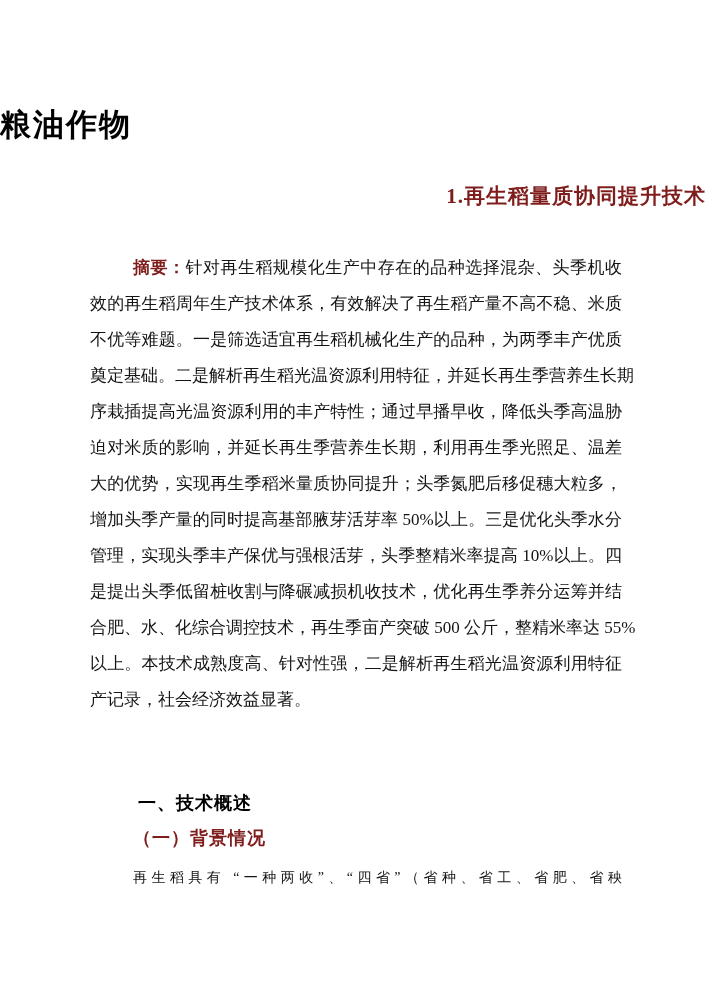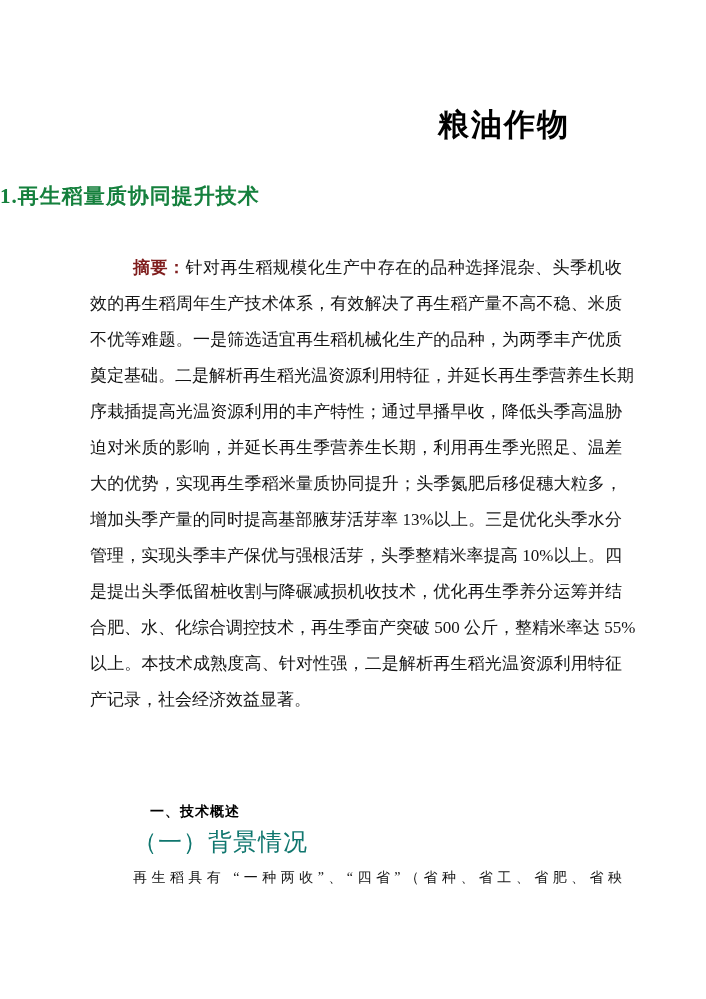--- a/index.html
+++ b/index.html
@@ -14,39 +14,39 @@
     background: #ffffff;
     overflow: hidden;
     color: #000000;
   }
   .doc-title {
     position: absolute;
     top: 104px;
     left: 0;
     width: 570px;
     margin: 0;
-    text-align: right;
+    text-align: left;
     font-family: "Liberation Sans", sans-serif;
     font-weight: bold;
     font-size: 31px;
     letter-spacing: 2px;
     color: #000000;
   }
   .doc-subtitle {
     position: absolute;
     top: 182px;
     left: 0;
     width: 706px;
     margin: 0;
-    text-align: left;
+    text-align: right;
     font-family: "Liberation Serif", serif;
     font-weight: bold;
     font-size: 21px;
     letter-spacing: 1px;
-    color: #15803d;
+    color: #7f1d1d;
   }
   .abstract {
     position: absolute;
     top: 250px;
     left: 90px;
     width: 532px;
   }
   .abs-line {
     font-family: "Liberation Serif", serif;
     font-size: 17px;
@@ -68,40 +68,40 @@
   .abstract-label {
     font-family: "Liberation Sans", sans-serif;
     font-weight: bold;
     color: #7f1d1d;
   }
   .section-heading {
     position: absolute;
     top: 787px;
     left: 90px;
     width: 532px;
-    margin: 16px;
+    margin: 4px;
     text-indent: 44px;
     font-family: "Liberation Sans", sans-serif;
     font-weight: bold;
-    font-size: 14px;
+    font-size: 18px;
     letter-spacing: 1px;
     color: #000000;
   }
   .subsection-heading {
     position: absolute;
     top: 826px;
     left: 90px;
     width: 532px;
     margin: 0;
     text-indent: 43px;
     font-family: "Liberation Serif", serif;
-    font-weight: normal;
-    font-size: 24px;
+    font-weight: bold;
+    font-size: 18px;
     letter-spacing: 1px;
-    color: #0f766e;
+    color: #7f1d1d;
   }
   .body-line {
     position: absolute;
     top: 860px;
     left: 90px;
     width: 532px;
     text-indent: 43px;
     font-family: "Liberation Serif", serif;
     font-size: 14px;
     line-height: 36px;
@@ -122,21 +122,21 @@
   <h2 class="doc-subtitle">1.再生稻量质协同提升技术</h2>
 
   <div class="abstract">
     <div class="abs-line first"><span class="abstract-label">摘要：</span><span>针对再生稻规模化生产中存在的品种选择混杂、头季机收</span></div>
     <div class="abs-line">效的再生稻周年生产技术体系，有效解决了再生稻产量不高不稳、米质</div>
     <div class="abs-line">不优等难题。一是筛选适宜再生稻机械化生产的品种，为两季丰产优质</div>
     <div class="abs-line">奠定基础。二是解析再生稻光温资源利用特征，并延长再生季营养生长期</div>
     <div class="abs-line">序栽插提高光温资源利用的丰产特性；通过早播早收，降低头季高温胁</div>
     <div class="abs-line">迫对米质的影响，并延长再生季营养生长期，利用再生季光照足、温差</div>
     <div class="abs-line">大的优势，实现再生季稻米量质协同提升；头季氮肥后移促穗大粒多，</div>
-    <div class="abs-line">增加头季产量的同时提高基部腋芽活芽率 13%以上。三是优化头季水分</div>
+    <div class="abs-line">增加头季产量的同时提高基部腋芽活芽率 50%以上。三是优化头季水分</div>
     <div class="abs-line">管理，实现头季丰产保优与强根活芽，头季整精米率提高 10%以上。四</div>
     <div class="abs-line">是提出头季低留桩收割与降碾减损机收技术，优化再生季养分运筹并结</div>
     <div class="abs-line">合肥、水、化综合调控技术，再生季亩产突破 500 公斤，整精米率达 55%</div>
     <div class="abs-line">以上。本技术成熟度高、针对性强，二是解析再生稻光温资源利用特征</div>
     <div class="abs-line last">产记录，社会经济效益显著。</div>
   </div>
 
   <h3 class="section-heading">一、技术概述</h3>
 
   <h4 class="subsection-heading">（一）背景情况</h4>

